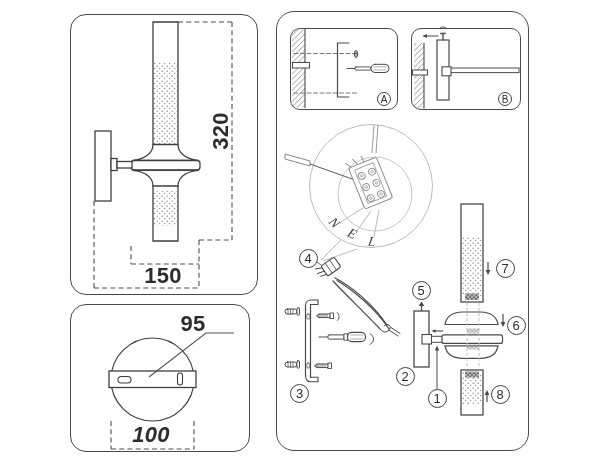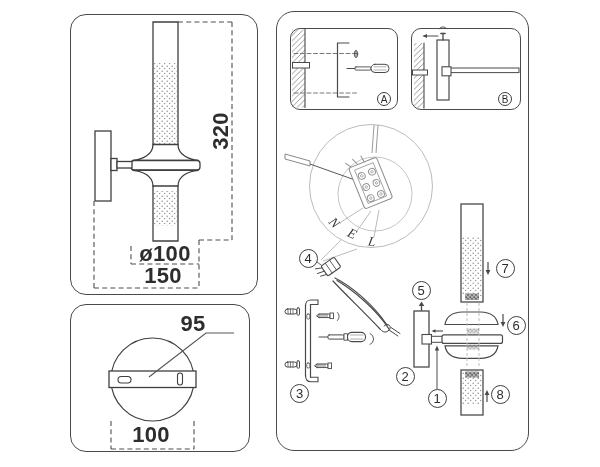--- a/index.html
+++ b/index.html
@@ -56,21 +56,20 @@
         <path d="M161,7 V225"></path>
         <path d="M128,225 H161"></path>
         <path d="M128,225 V273"></path>
         <path d="M60,231 V249"></path>
         <path d="M60,249 H128"></path>
         <path d="M23,186 V273"></path>
         <path d="M23,273 H128"></path>
       </g>
     </svg>
     <div class="dim-label vertical" style="left:150px;top:116px;">320</div>
-    <div class="dim-label" style="left:94px;top:239px;">ø100</div>
     <div class="dim-label" style="left:75px;top:261px;margin-left:17px;">150</div>
   </div>
 
   <div class="panel" style="left:70px;top:304px;width:180px;height:148px;">
     <svg width="188" height="148" viewBox="0 0 188 148">
       <g stroke="#3f3f3f" fill="none" stroke-linecap="round">
         <circle cx="81.5" cy="74.5" r="41.5" stroke-width="1.2"></circle>
         <rect x="38" y="66" width="87" height="16.5" fill="#fff" stroke-width="1.3"></rect>
         <rect x="47" y="71.5" width="13" height="6.5" rx="3.2" stroke-width="1.1"></rect>
         <rect x="106.5" y="68" width="5" height="12" rx="2.4" stroke-width="1.1"></rect>
@@ -78,21 +77,21 @@
       <g stroke="#555" stroke-width="1.1" fill="none">
         <path d="M163,28 H135 L78,72"></path>
       </g>
       <g stroke="#4f4f4f" stroke-width="1.1" fill="none" stroke-dasharray="5 3.2">
         <path d="M40,116 V144"></path>
         <path d="M123,116 V144"></path>
         <path d="M40,144 H123"></path>
       </g>
     </svg>
     <div class="dim-label" style="left:122px;top:19px;">95</div>
-    <div class="dim-label" style="left:80px;top:130px;">100</div>
+    <div class="dim-label" style="left:80px;top:130px;font-style:italic;">100</div>
   </div>
 
   <div class="panel" style="left:276px;top:11px;width:253px;height:440px;border-radius:18px;">
     <svg width="253" height="440" viewBox="0 0 253 440">
       <defs>
         <pattern id="stipB" width="5" height="5" patternUnits="userSpaceOnUse">
           <circle cx="1.2" cy="1.2" r="0.75" fill="#8f8f8f"></circle>
           <circle cx="3.6" cy="3.4" r="0.75" fill="#9a9a9a"></circle>
         </pattern>
         <pattern id="dk" width="4" height="4" patternUnits="userSpaceOnUse">

